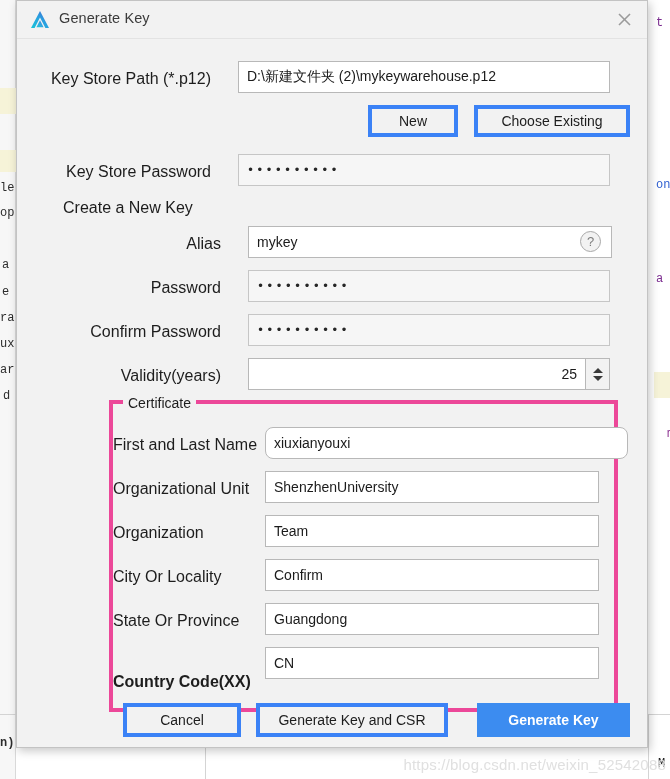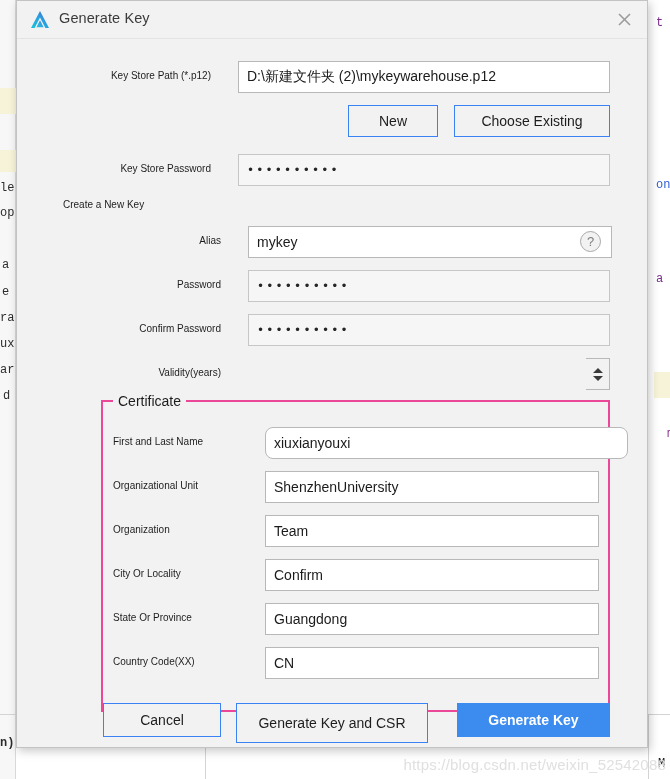--- a/index.html
+++ b/index.html
@@ -57,21 +57,21 @@
     position:absolute; right:0; top:0; width:46px; height:37px;
     display:flex; align-items:center; justify-content:center;
     cursor:pointer;
   }
   .close-btn svg { display:block; }
 
   .body { position:relative; height:709px; }
 
   
   .label {
-    position:absolute; font-size:10px; color:#1d1d1d;
+    position:absolute; font-size:16px; color:#1d1d1d;
     text-align:right; white-space:nowrap;
   }
   .label.left { text-align:center; }
 
   .field {
     position:absolute;
     border:1px solid #b8b8b8;
     background:#ffffff;
     font-size:14px; color:#1b1b1b;
     display:flex; align-items:center;
@@ -80,24 +80,24 @@
   }
   .field.readonlyish { background:#f6f6f6; border-color:#c6c6c6; }
   .field .dots {
     letter-spacing:2.2px; font-size:12px; color:#262626;
     font-family:"DejaVu Sans", sans-serif;
   }
   .field .num { margin-left:auto; }
 
   .btn {
     position:absolute;
-    border:1px solid #3b82f6; background:#f2f2f2;
+    border:4px solid #3b82f6; background:#f2f2f2;
     font-size:14px; color:#1d1d1d;
     display:flex; align-items:center; justify-content:center;
-    cursor:pointer; height:32px;
+    cursor:pointer; height:32px;margin-left:20px;
   }
   .btn.primary {
     background:#3c8cf0; border-color:#3c8cf0; color:#ffffff; font-weight:bold;
   }
 
   .spinner {
     position:absolute; width:24px; height:32px;
     border:1px solid #b8b8b8; border-left:none; background:#f2f2f2;
     display:flex; flex-direction:column; align-items:center; justify-content:center;
     cursor:pointer;
@@ -109,21 +109,22 @@
   .help-icon {
     position:absolute; width:21px; height:21px; border-radius:50%;
     border:1px solid #a8a8a8; color:#7c7c7c; font-size:13px;
     display:flex; align-items:center; justify-content:center; cursor:pointer;
     background:#f2f2f2;
   }
 
   
   .groupbox {
     position:absolute;
-    border:2px solid #ec4899;
+    border:4px solid #ec4899;
+    margin-left:8px;
   }
   .group-legend {
     position:absolute; top:-9px; left:10px; padding:0 5px;
     background:#f2f2f2; font-size:14px; color:#1d1d1d;
   }
 
   .watermark {
     position:absolute; right:4px; bottom:6px;
     font-size:15px; color:#e0e0e0; white-space:nowrap;
     letter-spacing:.2px; pointer-events:none;
@@ -207,20 +208,23 @@
     <div class="field readonlyish" style="left:231px; top:231px; width:362px;">
       <span class="dots">••••••••••</span>
     </div>
 
     <div class="label" style="left:34px; top:284px; width:170px;">Confirm Password</div>
     <div class="field readonlyish" style="left:231px; top:275px; width:362px;">
       <span class="dots">••••••••••</span>
     </div>
 
     <div class="label" style="left:34px; top:328px; width:170px;">Validity(years)</div>
+    <div class="field" style="left:231px; top:319px; width:338px;">
+      <span class="num">25</span>
+    </div>
     <div class="spinner" style="left:569px; top:319px;">
       <span class="tri up"></span>
       <span class="tri down"></span>
     </div>
 
     <div class="groupbox" style="left:84px; top:361px; width:509px; height:312px;">
       <span class="group-legend">Certificate</span>
     </div>
 
     <div class="label left" style="left:96px; top:397px;">First and Last Name</div>
@@ -231,22 +235,22 @@
 
     <div class="label left" style="left:96px; top:485px;">Organization</div>
     <div class="field" style="left:248px; top:476px; width:334px;">Team</div>
 
     <div class="label left" style="left:96px; top:529px;">City Or Locality</div>
     <div class="field" style="left:248px; top:520px; width:334px;">Confirm</div>
 
     <div class="label left" style="left:96px; top:573px;">State Or Province</div>
     <div class="field" style="left:248px; top:564px; width:334px;">Guangdong</div>
 
-    <div class="label left" style="left:96px; top:617px;">Country Code(XX)</div>
+    <div class="label left" style="left:96px; top:634px;font-weight:bold;">Country Code(XX)</div>
     <div class="field" style="left:248px; top:608px; width:334px;">CN</div>
 
     <div class="btn" style="left:86px; top:664px; width:118px; height:34px;">Cancel</div>
-    <div class="btn" style="left:219px; top:664px; width:192px; height:40px;">Generate Key and CSR</div>
+    <div class="btn" style="left:219px; top:664px; width:192px; height:34px;">Generate Key and CSR</div>
     <div class="btn primary" style="left:440px; top:664px; width:153px; height:34px;">Generate Key</div>
   </div>
 </div>
 
 <div class="watermark">https://blog.csdn.net/weixin_52542088</div>
 
 </body></html>

